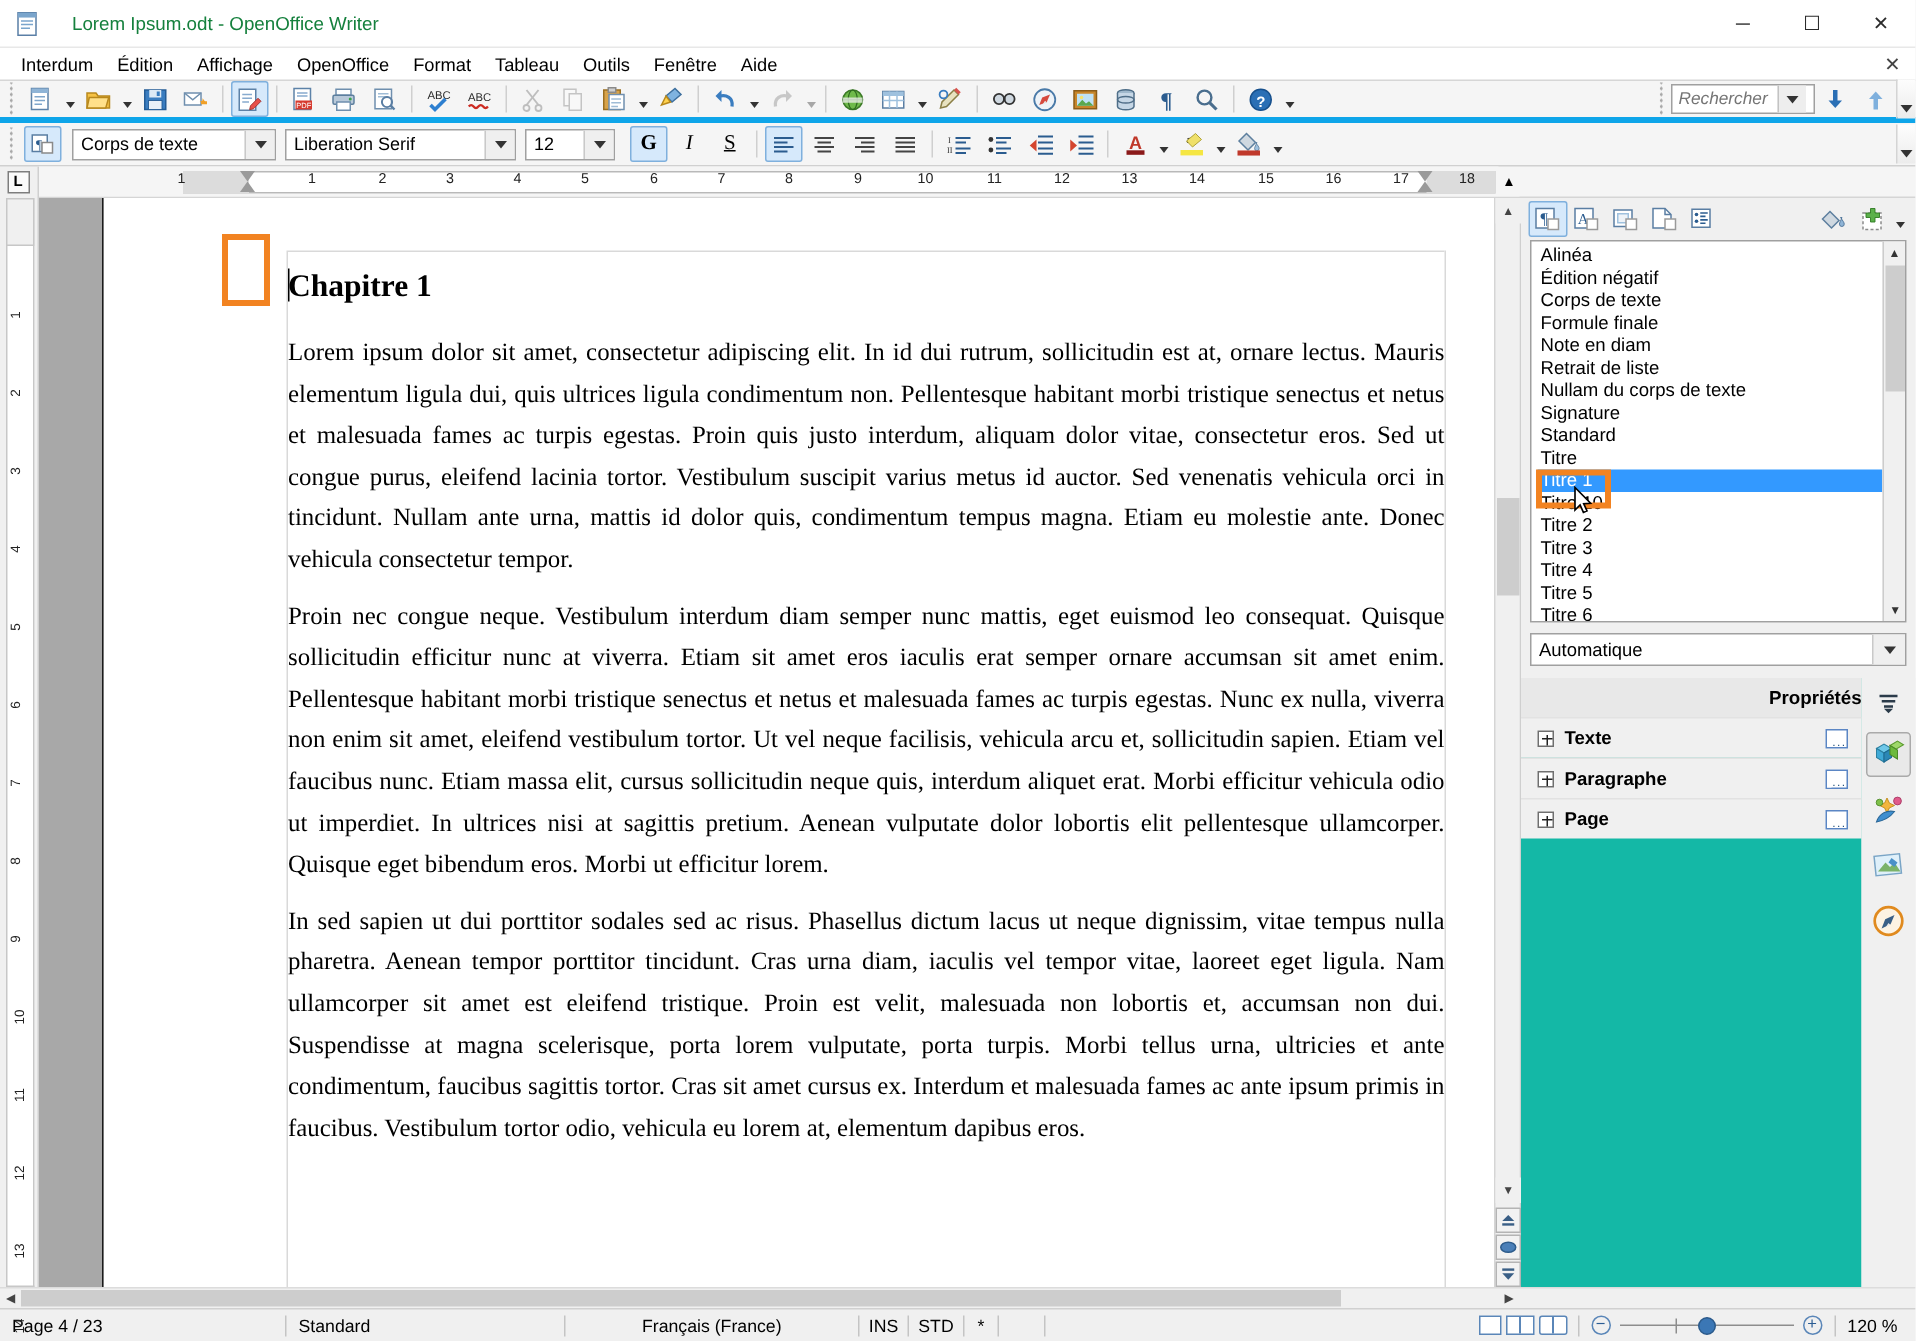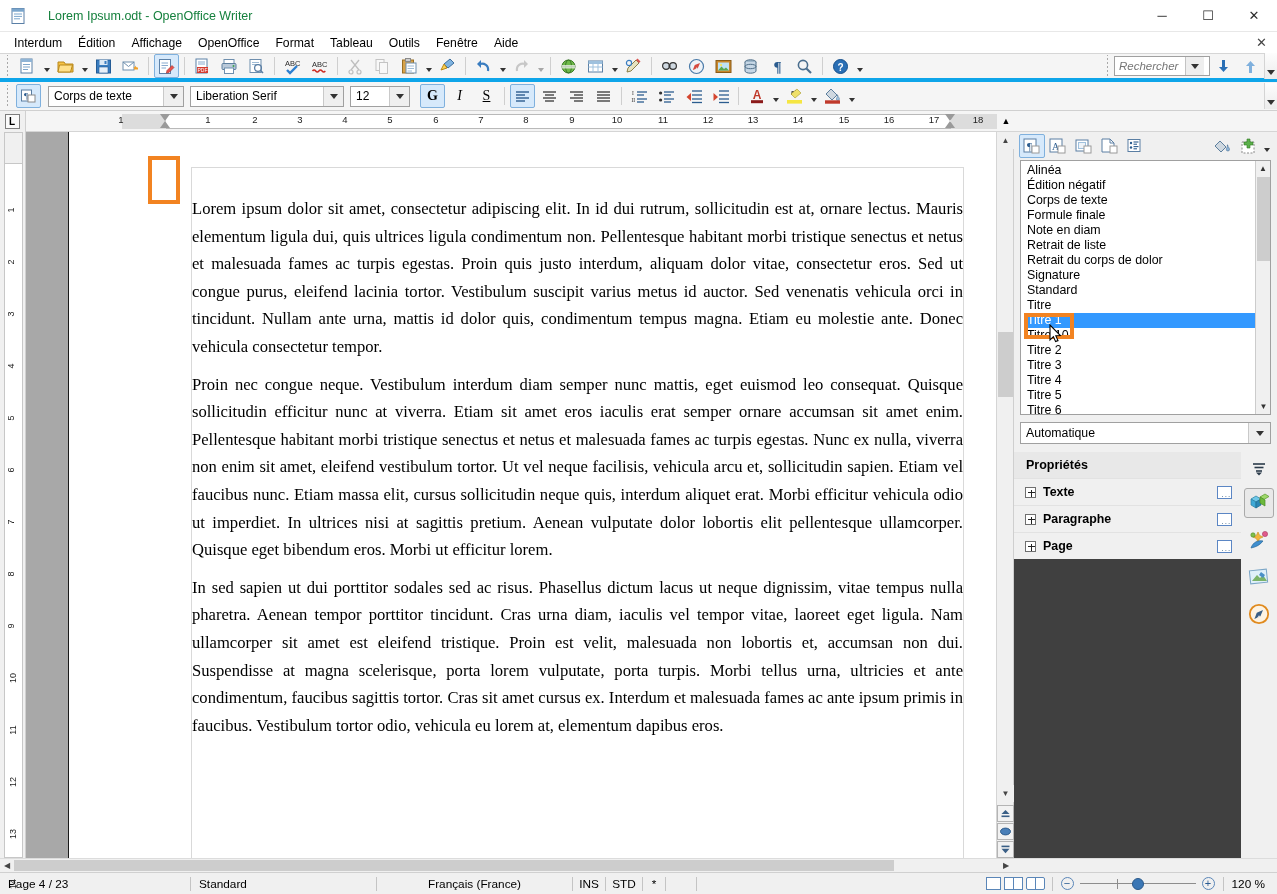--- a/index.html
+++ b/index.html
@@ -133,21 +133,21 @@
   .style-item { font-size:12.4px; line-height:15px; padding:0 2px; white-space:nowrap; color:#000; }
   .style-item.sel { background:#3399ff; color:#fff; }
   .sl-scroll { width:15px; background:#f0f0f0; border-left:1px solid #cccccc; position:relative; display:flex; flex-direction:column; }
   .sl-scroll .a { height:15px; display:flex; align-items:center; justify-content:center; font-size:8px; color:#333; }
   .sl-scroll .th { position:absolute; top:16px; left:1px; width:13px; height:84px; background:#cdcdcd; }
   .autocombo { margin:7px 6px 0 6px; height:22px; border:1px solid #a0a0a0; background:#fff; display:flex; align-items:center; font-size:12.3px; }
   .autocombo .val { padding-left:5px; flex:1; }
   .autocombo .drop { width:22px; height:20px; border-left:1px solid #c9c9c9; background:#efefef; display:flex; align-items:center; justify-content:center; }
 
   .propsplit { display:flex; margin-top:8px; flex:1; min-height:0; }
-  .propspanel { width:228px; background:#404040; }
+  .propspanel { width:228px; background:#14b8a6;text-align:right; }
   .prop-head { font-size:12.5px; font-weight:bold; padding:6px 0 6px 12px; background:#e8e8e8; color:#000; }
   .prop-row { height:27px; display:flex; align-items:center; padding-left:11px; border-top:1px solid #e2e2e2; position:relative; background:#f0f0f0; }
   .prop-row .exp { width:11px; height:11px; border:1px solid #6f6f6f; background:#fff; position:relative; margin-right:7px; flex:none; }
   .prop-row .exp:before { content:""; position:absolute; left:2px; top:4.5px; width:7px; height:1px; background:#222; }
   .prop-row .exp:after { content:""; position:absolute; left:4.5px; top:2px; width:1px; height:7px; background:#222; }
   .prop-row .lbl { font-size:12.4px; font-weight:bold; }
   .prop-row .more { position:absolute; right:9px; width:15px; height:13px; border:1px solid #5b86c4; background:#fff; display:flex; align-items:flex-end; justify-content:center; }
   .prop-row .more:before { content:""; display:block; width:13px; height:4px; background:#fff; }
   .prop-row .more span { font-size:8px; line-height:7px; color:#23527c; letter-spacing:1px; }
   .tabrail { width:36px; background:#f0f0f0; display:flex; flex-direction:column; align-items:center; padding-top:5px; }
@@ -732,20 +732,24 @@
 
     <div class="docarea">
       <div class="docpage">
         <div class="greymargin"></div>
         <div class="pagebody">
           <div class="topborder"></div>
           <div class="sideborder" style="left:121px"></div>
           <div class="sideborder" style="left:893px"></div>
 
           <div class="textcol" style="top:45px">
+            <h1 class="doc-h1">
+              <span class="caret-line"></span>
+              <span>Chapitre 1</span>
+            </h1>
             <div style="height:18px"></div>
             <p class="doc-p">Lorem ipsum dolor sit amet, consectetur adipiscing elit. In id dui rutrum, sollicitudin est at, ornare lectus. Mauris elementum ligula dui, quis ultrices ligula condimentum non. Pellentesque habitant morbi tristique senectus et netus et malesuada fames ac turpis egestas. Proin quis justo interdum, aliquam dolor vitae, consectetur eros. Sed ut congue purus, eleifend lacinia tortor. Vestibulum suscipit varius metus id auctor. Sed venenatis vehicula orci in tincidunt. Nullam ante urna, mattis id dolor quis, condimentum tempus magna. Etiam eu molestie ante. Donec vehicula consectetur tempor.</p>
             <p class="doc-p">Proin nec congue neque. Vestibulum interdum diam semper nunc mattis, eget euismod leo consequat. Quisque sollicitudin efficitur nunc at viverra. Etiam sit amet eros iaculis erat semper ornare accumsan sit amet enim. Pellentesque habitant morbi tristique senectus et netus et malesuada fames ac turpis egestas. Nunc ex nulla, viverra non enim sit amet, eleifend vestibulum tortor. Ut vel neque facilisis, vehicula arcu et, sollicitudin sapien. Etiam vel faucibus nunc. Etiam massa elit, cursus sollicitudin neque quis, interdum aliquet erat. Morbi efficitur vehicula odio ut imperdiet. In ultrices nisi at sagittis pretium. Aenean vulputate dolor lobortis elit pellentesque ullamcorper. Quisque eget bibendum eros. Morbi ut efficitur lorem.</p>
             <p class="doc-p">In sed sapien ut dui porttitor sodales sed ac risus. Phasellus dictum lacus ut neque dignissim, vitae tempus nulla pharetra. Aenean tempor porttitor tincidunt. Cras urna diam, iaculis vel tempor vitae, laoreet eget ligula. Nam ullamcorper sit amet est eleifend tristique. Proin est velit, malesuada non lobortis et, accumsan non dui. Suspendisse at magna scelerisque, porta lorem vulputate, porta turpis. Morbi tellus urna, ultricies et ante condimentum, faucibus sagittis tortor. Cras sit amet cursus ex. Interdum et malesuada fames ac ante ipsum primis in faucibus. Vestibulum tortor odio, vehicula eu lorem at, elementum dapibus eros.</p>
           </div>
         </div>
       </div>
 
       <div class="anno" style="left:122px; top:24px; width:32px; height:48px;"></div>
     </div>
@@ -840,21 +844,21 @@
       </div>
 
       <div class="styles-list">
         <div class="items">
           <div class="style-item">Alinéa</div>
           <div class="style-item">Édition négatif</div>
           <div class="style-item">Corps de texte</div>
           <div class="style-item">Formule finale</div>
           <div class="style-item">Note en diam</div>
           <div class="style-item">Retrait de liste</div>
-          <div class="style-item">Retrait du corps de dolor</div>
+          <div class="style-item">Nullam du corps de texte</div>
           <div class="style-item">Signature</div>
           <div class="style-item">Standard</div>
           <div class="style-item">Titre</div>
           <div class="style-item sel">Titre 1</div>
           <div class="style-item">Titre 10</div>
           <div class="style-item">Titre 2</div>
           <div class="style-item">Titre 3</div>
           <div class="style-item">Titre 4</div>
           <div class="style-item">Titre 5</div>
           <div class="style-item">Titre 6</div>

